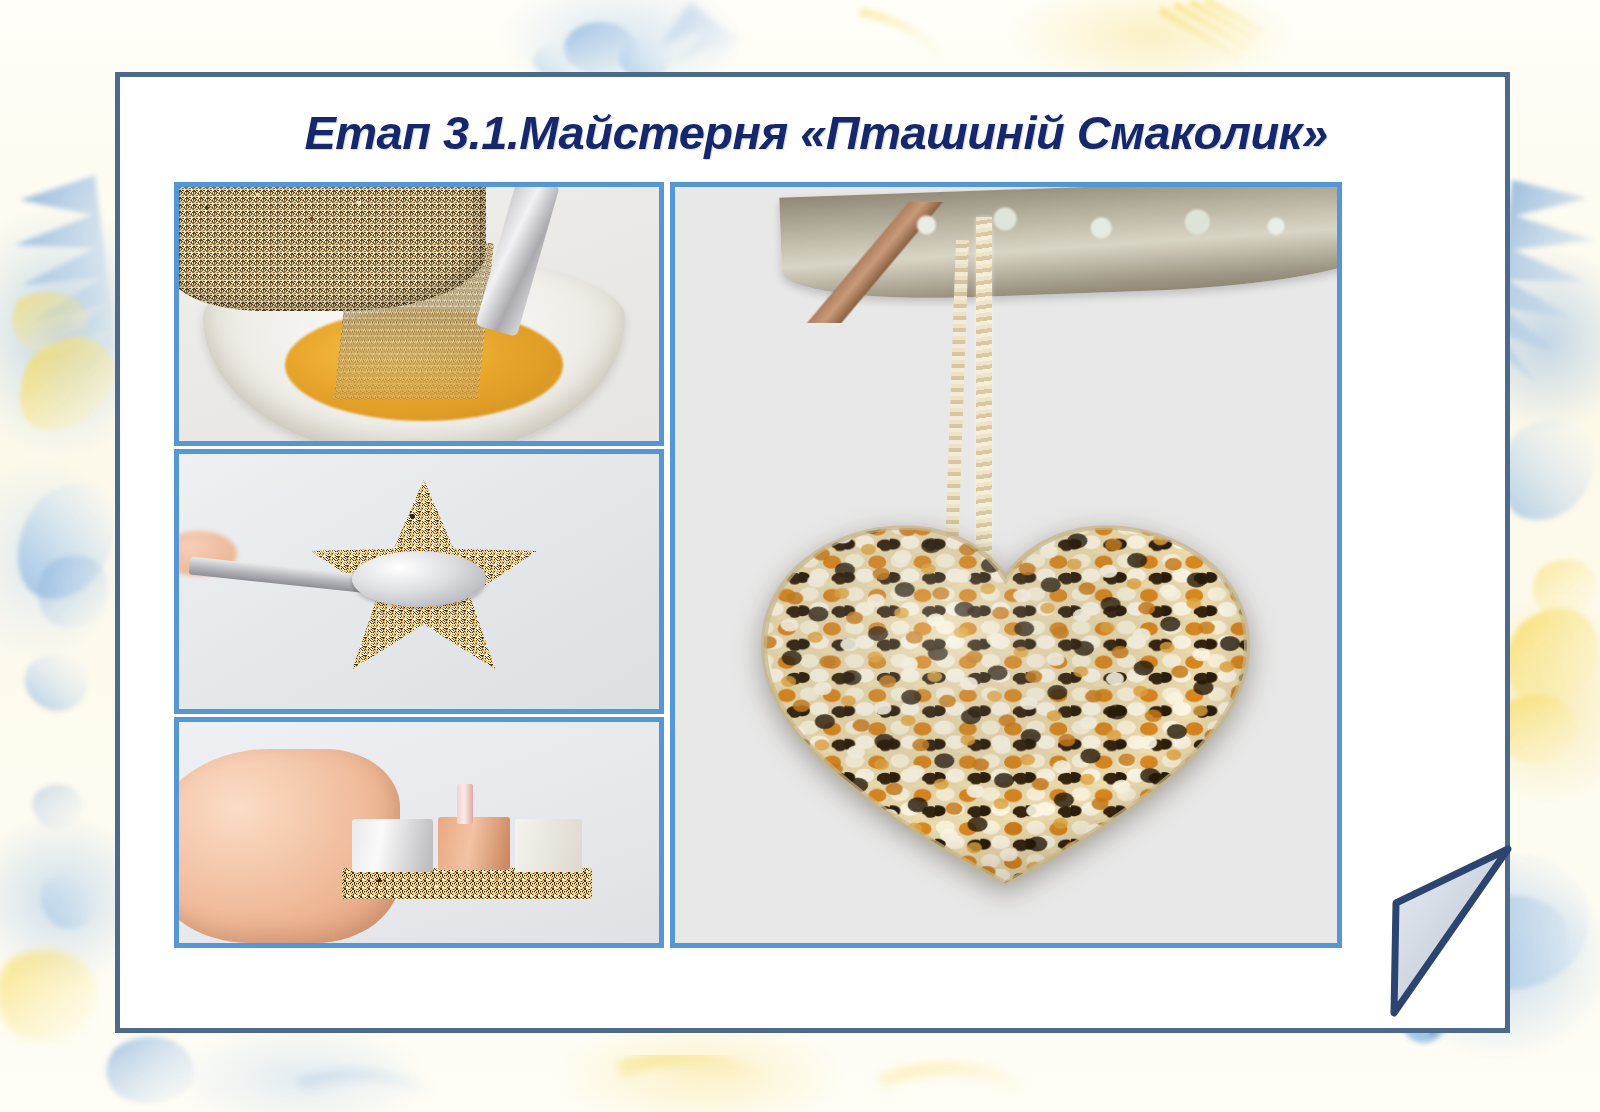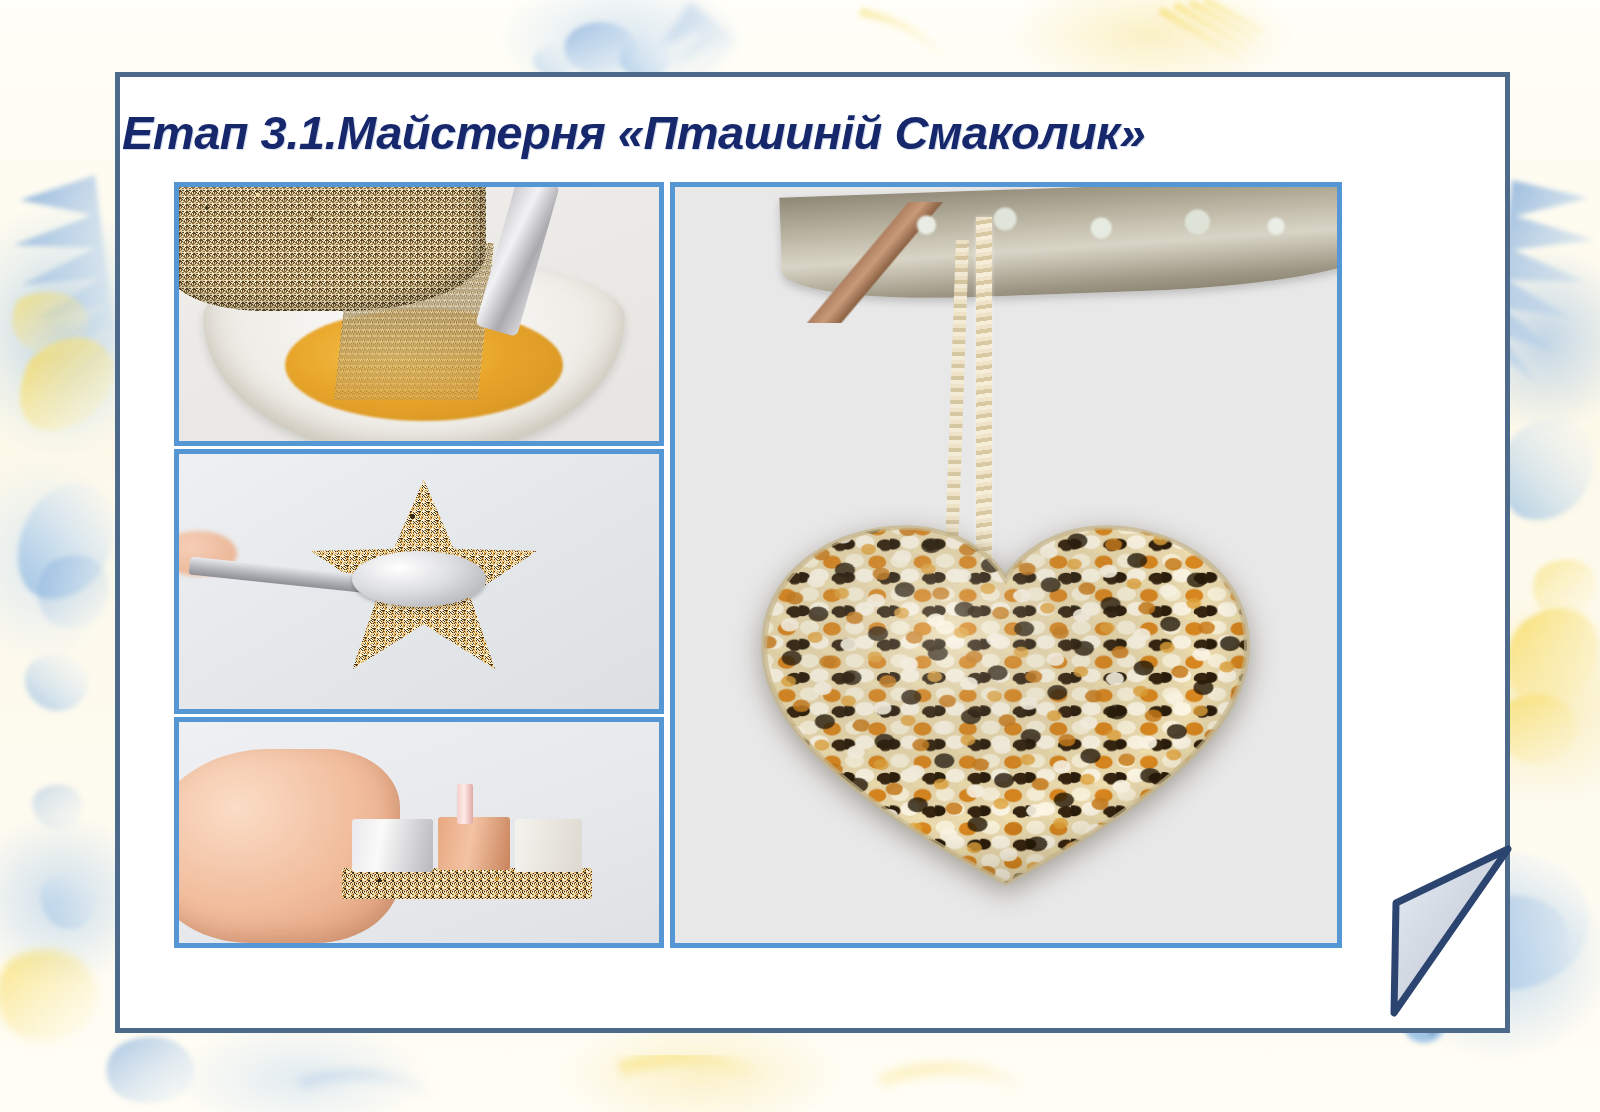--- a/index.html
+++ b/index.html
@@ -42,21 +42,22 @@
     border:5px solid #4d6a8a;
     box-sizing:border-box;
     box-shadow:0 0 0 1px rgba(255,255,255,.6) inset;
   }
 
   
   .corner-flag{position:absolute;left:1330px;top:845px;width:190px;height:195px;pointer-events:none;}
 
   
   .title{
-    position:absolute;left:122px;top:108px;width:1360px;
+    position:absolute;left:136px;top:108px;width:1360px;
+    text-align:center;
     font-size:47px;line-height:1.05;
     font-weight:bold;font-style:italic;
     color:#16276b;
     letter-spacing:-0.5px;
     white-space:nowrap;
     text-shadow:1px 1px 0 rgba(120,150,200,.35);
   }
 
   
   .grid{position:absolute;left:174px;top:182px;width:1168px;height:766px;}

